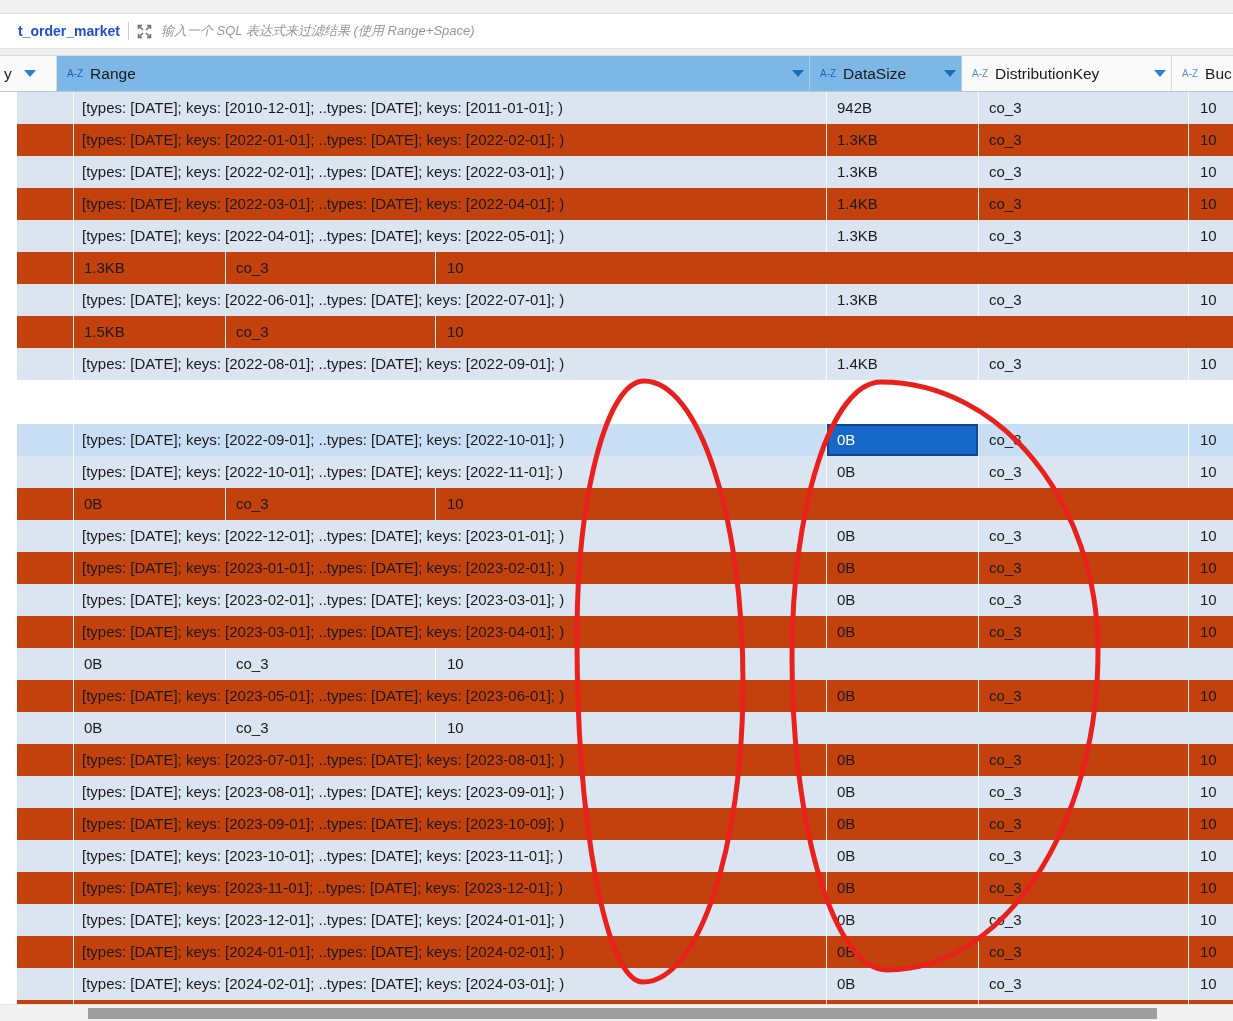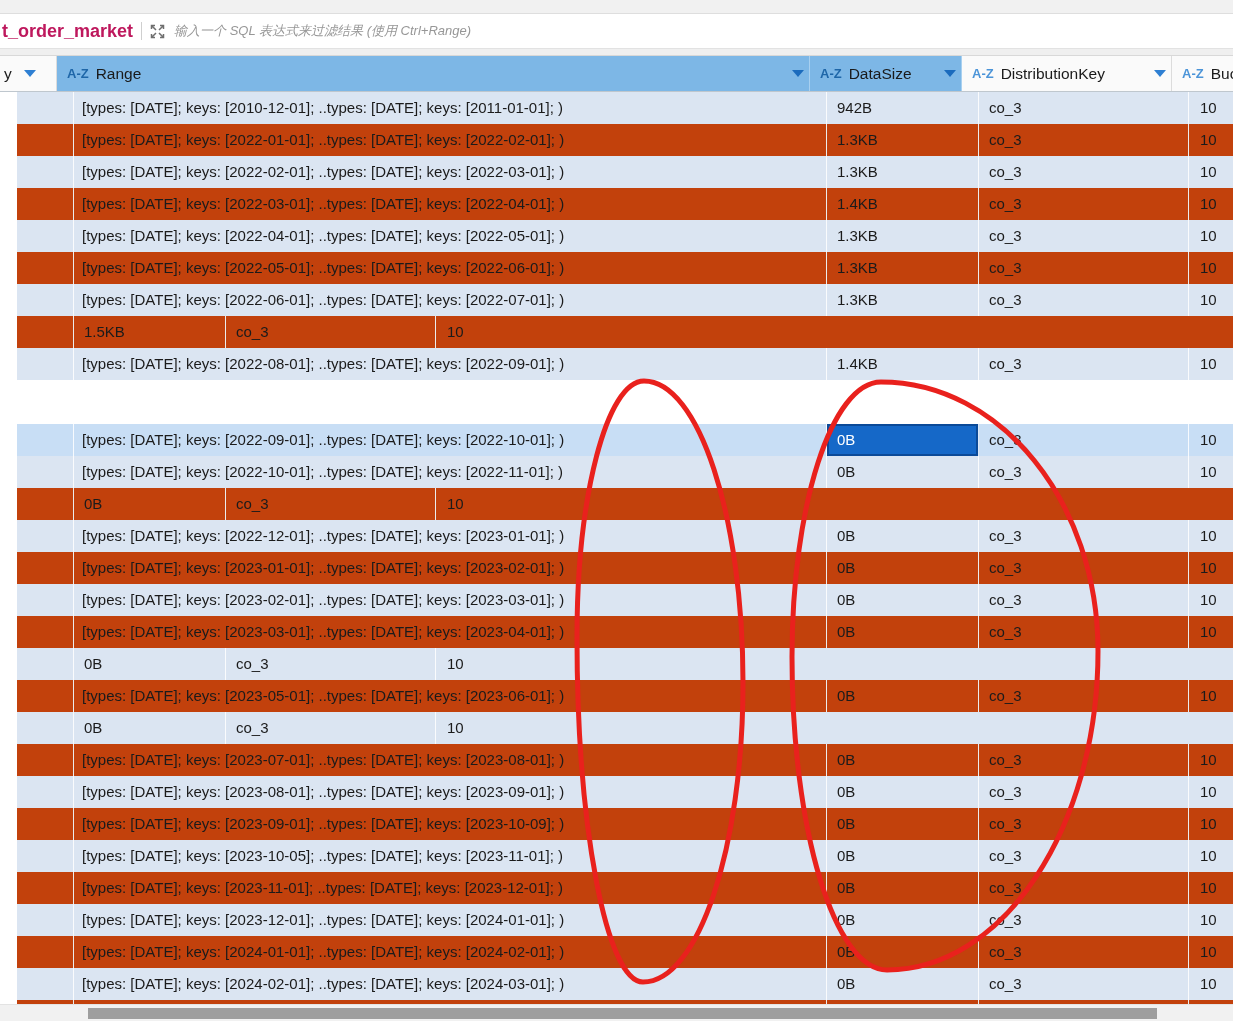--- a/index.html
+++ b/index.html
@@ -7,35 +7,35 @@
     position:relative; width:1233px; height:1021px; overflow:hidden;
     background:#ffffff; font-family:"Liberation Sans", sans-serif;
     -webkit-font-smoothing:antialiased;
   }
   
   .top-strip { position:absolute; top:0; left:0; width:1233px; height:13px;
     background:#f1f1f1; border-bottom:1px solid #dedede; }
   
   .toolbar { position:absolute; top:14px; left:0; width:1233px; height:34px;
     background:#ffffff; display:flex; align-items:center; }
-  .table-name { color:#be185d; font-weight:bold; font-size:18px; margin-left:2px; white-space:nowrap; }
+  .table-name { color:#1d4ed8; font-weight:bold; font-size:14px; margin-left:18px; white-space:nowrap; }
   .toolbar-divider { width:1px; height:18px; background:#cfcfcf; margin:0 7px 0 8px; }
   .expand-icon { width:17px; height:17px; flex:0 0 auto; }
   .filter-placeholder { font-style:italic; color:#979797; font-size:13px; margin-left:8px; white-space:nowrap; }
   .pre-header { position:absolute; top:48px; left:0; width:1233px; height:7px;
     background:#efefef; border-top:1px solid #e2e2e2; box-sizing:border-box; }
   
   .grid-header { position:absolute; top:55px; left:0; width:1233px; height:37px;
     display:flex; box-sizing:border-box; background:#fafafa;
     border-bottom:1px solid #bfc7ce; border-top:1px solid #d8d8d8; }
   .hcell { display:flex; align-items:center; box-sizing:border-box;
     border-right:1px solid #dcdcdc; padding:0 5px 0 10px;
     font-size:15.5px; color:#1a1a1a; background:#fafafa; overflow:hidden; white-space:nowrap; }
   .hcell.hl { background:#7db7e6; border-right-color:#a8d0f0; }
-  .hcell .az { font-size:13px; font-weight:bold; color:#4b94d8; margin-right:7px; flex:0 0 auto; }
+  .hcell .az { font-size:10px; font-weight:normal; color:#4b94d8; margin-right:7px; flex:0 0 auto; }
   .hcell.hl .az { color:#1e66a8; }
   .harrow { margin-left:auto; width:0; height:0; flex:0 0 auto;
     border-left:6px solid transparent; border-right:6px solid transparent;
     border-top:7px solid #2e7fd2; }
   .hcell.hl .harrow { border-top-color:#1b6bbd; }
   .hcell.c0 { width:57px; padding-left:4px; }
   .hcell.c0 .harrow { margin-left:12px; }
   .hcell.c1 { width:753px; }
   .hcell.c2 { width:152px; }
   .hcell.c3 { width:210px; }
@@ -74,21 +74,21 @@
     <span class="table-name">t_order_market</span>
     <span class="toolbar-divider"></span>
     <svg class="expand-icon" viewBox="0 0 17 17">
       <g stroke="#6f6f6f" stroke-width="1.5" fill="none">
         <path d="M7,7 L2.5,2.5 M2.5,6 L2.5,2.5 L6,2.5"></path>
         <path d="M10,7 L14.5,2.5 M11,2.5 L14.5,2.5 L14.5,6"></path>
         <path d="M7,10 L2.5,14.5 M2.5,11 L2.5,14.5 L6,14.5"></path>
         <path d="M10,10 L14.5,14.5 M11,14.5 L14.5,14.5 L14.5,11"></path>
       </g>
     </svg>
-    <span class="filter-placeholder">输入一个 SQL 表达式来过滤结果 (使用 Ctrl+Range)</span>
+    <span class="filter-placeholder">输入一个 SQL 表达式来过滤结果 (使用 Range+Space)</span>
   </div>
 
   <div class="pre-header"></div>
 
   <div class="grid-header">
       <div class="hcell c0">
         <span>y</span>
         <span class="harrow"></span>
       </div>
       <div class="hcell c1 hl">
@@ -143,21 +143,20 @@
       </div>
       <div class="row striped">
         <div class="cell c0"></div>
         <div class="cell c1">[types: [DATE]; keys: [2022-04-01]; ..types: [DATE]; keys: [2022-05-01]; )</div>
         <div class="cell c2">1.3KB</div>
         <div class="cell c3">co_3</div>
         <div class="cell c4">10</div>
       </div>
       <div class="row">
         <div class="cell c0"></div>
-        <div class="cell c1">[types: [DATE]; keys: [2022-05-01]; ..types: [DATE]; keys: [2022-06-01]; )</div>
         <div class="cell c2">1.3KB</div>
         <div class="cell c3">co_3</div>
         <div class="cell c4">10</div>
       </div>
       <div class="row striped">
         <div class="cell c0"></div>
         <div class="cell c1">[types: [DATE]; keys: [2022-06-01]; ..types: [DATE]; keys: [2022-07-01]; )</div>
         <div class="cell c2">1.3KB</div>
         <div class="cell c3">co_3</div>
         <div class="cell c4">10</div>
@@ -258,21 +257,21 @@
       </div>
       <div class="row">
         <div class="cell c0"></div>
         <div class="cell c1">[types: [DATE]; keys: [2023-09-01]; ..types: [DATE]; keys: [2023-10-09]; )</div>
         <div class="cell c2">0B</div>
         <div class="cell c3">co_3</div>
         <div class="cell c4">10</div>
       </div>
       <div class="row striped">
         <div class="cell c0"></div>
-        <div class="cell c1">[types: [DATE]; keys: [2023-10-05]; ..types: [DATE]; keys: [2023-11-01]; )</div>
+        <div class="cell c1">[types: [DATE]; keys: [2023-10-01]; ..types: [DATE]; keys: [2023-11-01]; )</div>
         <div class="cell c2">0B</div>
         <div class="cell c3">co_3</div>
         <div class="cell c4">10</div>
       </div>
       <div class="row">
         <div class="cell c0"></div>
         <div class="cell c1">[types: [DATE]; keys: [2023-11-01]; ..types: [DATE]; keys: [2023-12-01]; )</div>
         <div class="cell c2">0B</div>
         <div class="cell c3">co_3</div>
         <div class="cell c4">10</div>

